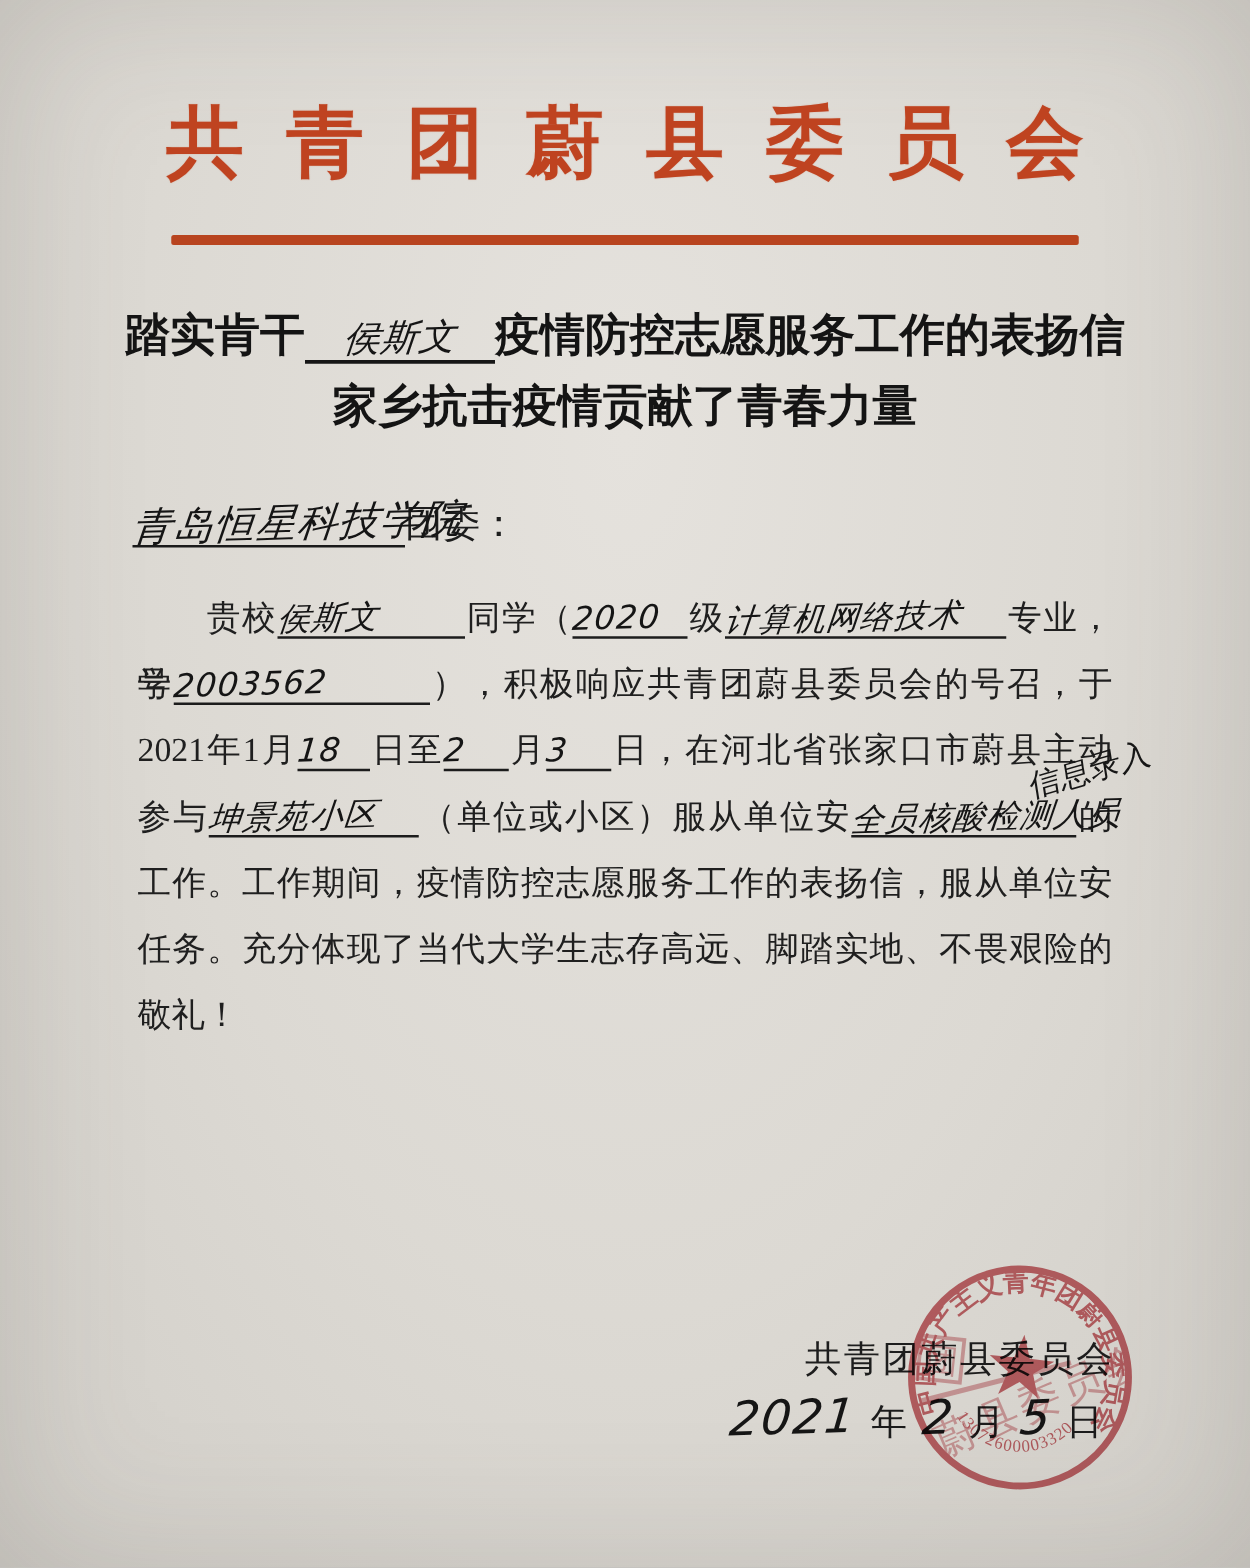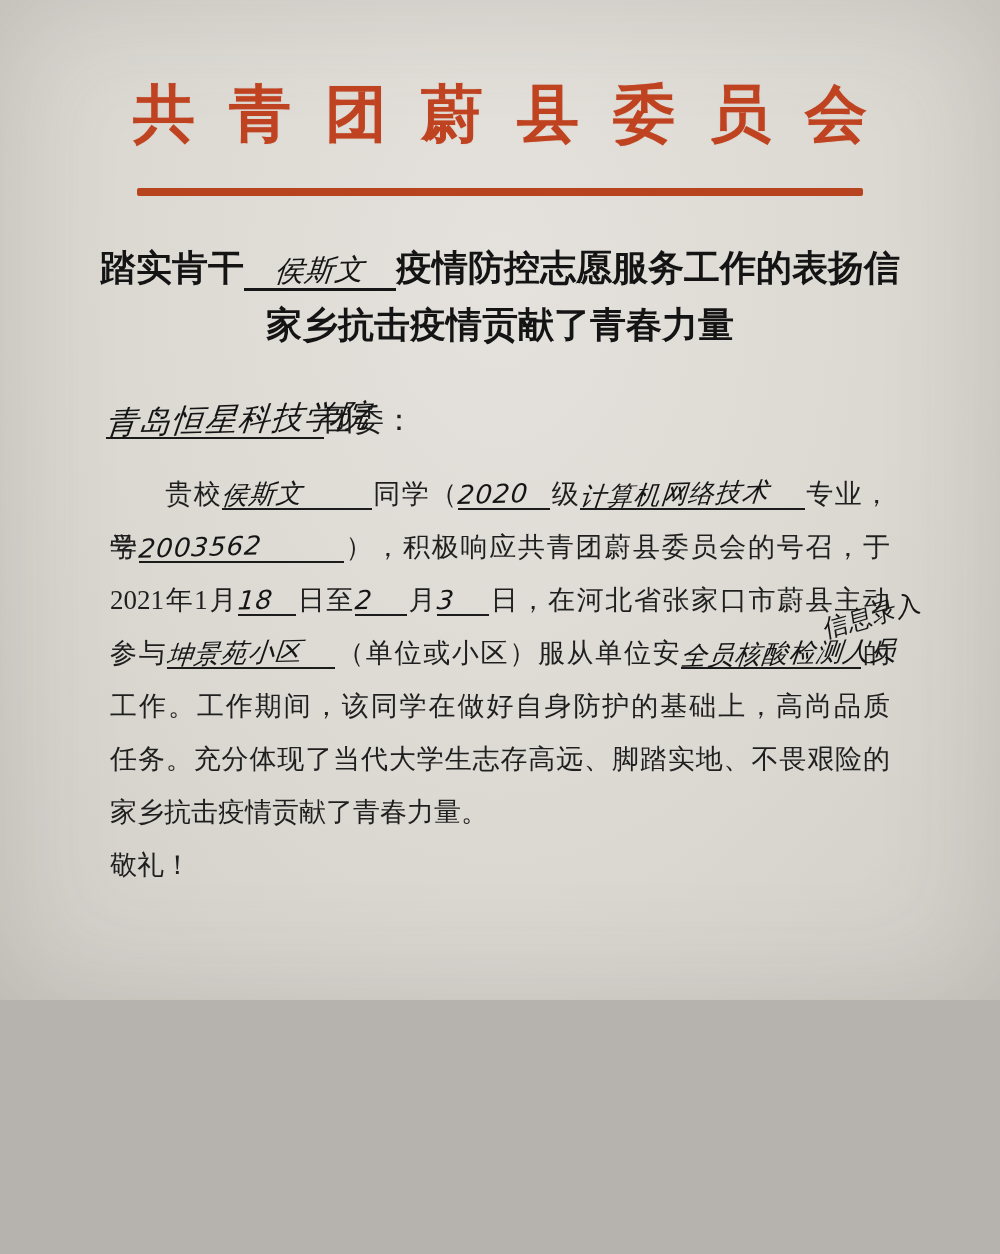--- a/index.html
+++ b/index.html
@@ -3,21 +3,21 @@
 <meta charset="utf-8">
 <style>
   * { margin:0; padding:0; box-sizing:border-box; }
   html,body { width:1000px; }
   body{
     font-family:"Liberation Serif","DejaVu Serif",serif;
     background:#b6b3ae;
   }
   .page{
     position:relative;
-    width:1000px; height:1000px;
+    width:1000px; height:1254px;
     background:radial-gradient(ellipse at 50% 28%, #e5e2dd 0%, #dcd9d3 55%, #d1cec8 100%);
     overflow:hidden;
     box-shadow:inset 0 0 120px rgba(90,85,78,.18);
   }
   
   .letterhead{ padding-top:72px; text-align:center; }
   .letterhead-title{
     font-size:62px; font-weight:bold; color:#bf4320;
     letter-spacing:34px; text-indent:34px;
     text-shadow:0 0 1px rgba(191,67,32,.4);
@@ -129,23 +129,22 @@
     <div class="line jline"><span class="indent"></span><span>贵校</span><span class="blank b-name"><span class="hw">侯斯文</span></span><span>同学（</span><span class="blank b-grade"><span class="hw">2020</span></span><span>级</span><span class="blank b-major"><span class="hw">计算机网络技术</span></span><span>专业，学</span></div>
 
     <div class="line jline"><span>号</span><span class="blank b-id"><span class="hw">2003562</span></span><span>），积极响应共青团蔚县委员会的号召，于</span></div>
 
     <div class="line jline"><span>2021年1月</span><span class="blank b-day1"><span class="hw">18</span></span><span>日至</span><span class="blank b-mon2"><span class="hw">2</span></span><span>月</span><span class="blank b-day2"><span class="hw">3</span></span><span>日，在河北省张家口市蔚县主动</span></div>
 
     <div class="line jline"><span>参与</span><span class="blank b-place"><span class="hw">坤景苑小区</span></span><span>（单位或小区）服从单位安</span><span class="blank b-task"><span class="hw">全员核酸检测人员</span></span><span>的</span></div>
 
     <span class="insert-note">信息录入</span>
 
-    <div class="line jline">工作。工作期间，该同学在做好自身防护的基础上，高尚品质</div>
+    <div class="line jline">工作。工作期间，疫情防控志愿服务工作的表扬信，服从单位安</div>
     <div class="line jline">任务。充分体现了当代大学生志存高远、脚踏实地、不畏艰险的</div>
-    <div class="line">家乡抗击疫情贡献了青春力量。</div>
 
     <div class="line"><span>敬礼！</span></div>
   </div>
 
   <div class="sig-org">共青团蔚县委员会</div>
   <div class="sig-date">
     <span class="hw">2021</span>
       <span class="lbl">年</span>
     <span class="hw">2</span>
       <span class="lbl">月</span>

